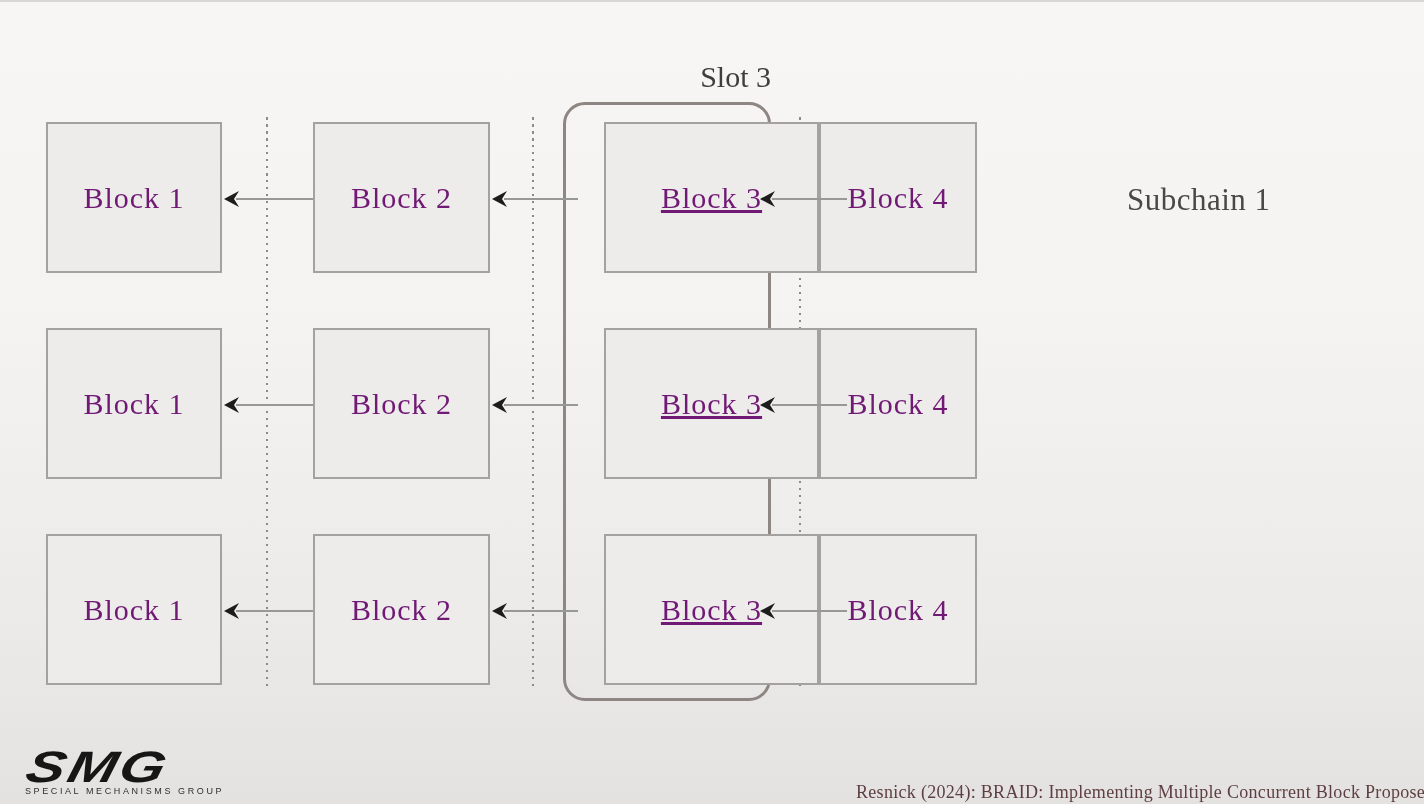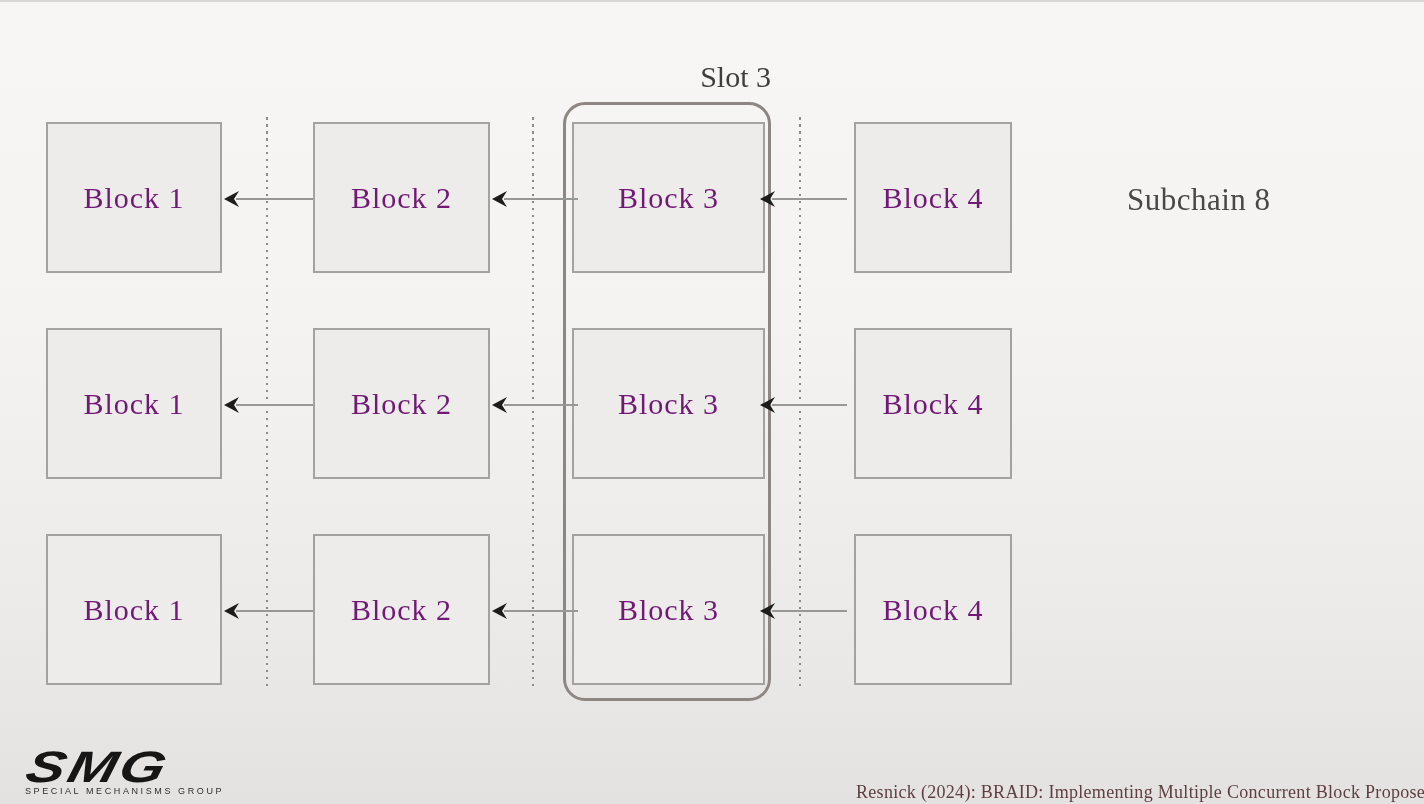--- a/index.html
+++ b/index.html
@@ -53,22 +53,22 @@
     box-sizing: border-box;
     display: flex;
     align-items: center;
     justify-content: center;
     font-size: 30px;
     color: #701a75;
     letter-spacing: 1px;
   }
   .c0 { left: 46px;  width: 176px; }
   .c1 { left: 301px; width: 177px; margin-left: 12px; }
-  .c2 { left: 572px; width: 193px; }
-  .c3 { left: 854px; width: 158px; }
+  .c2 { left: 604px; width: 215px; text-decoration: underline; }
+  .c3 { left: 819px; width: 158px; }
   .r0 { top: 120px; }
   .r1 { top: 326px; }
   .r2 { top: 532px; }
 
   .subchain-label {
     position: absolute;
     left: 1127px;
     width: 220px;
     font-size: 31px;
     color: #4a4846;
@@ -141,21 +141,21 @@
   <div class="block r1 c0">Block 1</div>
   <div class="block r1 c1">Block 2</div>
   <div class="block r1 c2">Block 3</div>
   <div class="block r1 c3">Block 4</div>
 
   <div class="block r2 c0">Block 1</div>
   <div class="block r2 c1">Block 2</div>
   <div class="block r2 c2">Block 3</div>
   <div class="block r2 c3">Block 4</div>
 
-  <div class="subchain-label s0">Subchain 8</div>
+  <div class="subchain-label s0">Subchain 1</div>
 
   <svg class="arrows" viewBox="0 0 1424 804" xmlns="http://www.w3.org/2000/svg">
     <g stroke="#989896" stroke-width="1.8">
       <line x1="236" y1="197" x2="313" y2="197"></line>
       <line x1="504" y1="197" x2="578" y2="197"></line>
       <line x1="772" y1="197" x2="847" y2="197"></line>
       <line x1="236" y1="403" x2="313" y2="403"></line>
       <line x1="504" y1="403" x2="578" y2="403"></line>
       <line x1="772" y1="403" x2="847" y2="403"></line>
       <line x1="236" y1="609" x2="313" y2="609"></line>

